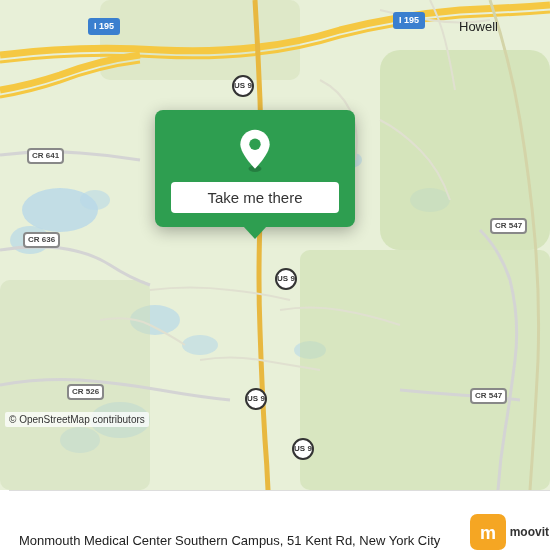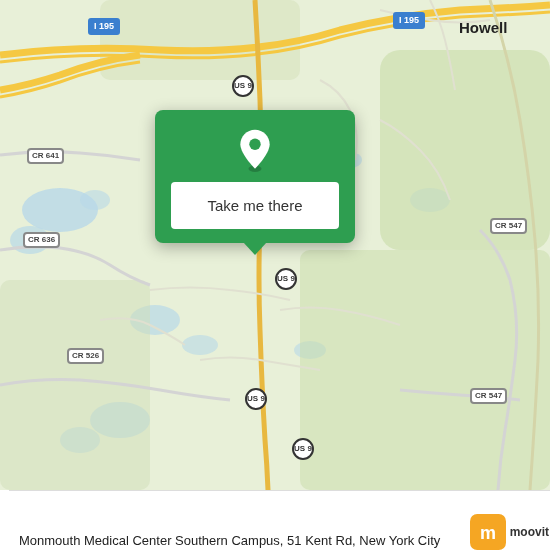--- a/index.html
+++ b/index.html
@@ -60,21 +60,21 @@
       width: 44px;
       height: 44px;
       margin-bottom: 10px;
     }
 
     #take-me-there-btn {
       background: white;
       color: #333;
       border: none;
       border-radius: 4px;
-      padding: 15px 18px;
+      padding: 7px 18px;
       font-size: 15px;
       font-weight: 500;
       cursor: pointer;
       width: 100%;
       text-align: center;
     }
 
     
     #bottom-bar {
       width: 550px;
@@ -224,36 +224,37 @@
   </svg>
 
   <div class="road-badge shield" style="top:18px; left:88px;">I 195</div>
   <div class="road-badge shield" style="top:12px; left:393px;">I 195</div>
   <div class="road-badge us" style="top:75px; left:232px;">US 9</div>
   <div class="road-badge us" style="top:268px; left:275px;">US 9</div>
   <div class="road-badge us" style="top:388px; left:245px;">US 9</div>
   <div class="road-badge us" style="top:438px; left:292px;">US 9</div>
   <div class="road-badge cr" style="top:148px; left:12px;">CR 641</div>
   <div class="road-badge cr" style="top:232px; left:8px;">CR 636</div>
-  <div class="road-badge cr" style="top:348px; left:52px;">CR 526</div>
+  <div class="road-badge cr" style="top:384px; left:52px;">CR 526</div>
   <div class="road-badge cr" style="top:218px; left:475px;">CR 547</div>
   <div class="road-badge cr" style="top:388px; left:455px;">CR 547</div>
 
-  <div style="position:absolute; top:19px; left:459px; font-size:15px; font-weight:bold; color:#222; z-index:4;">Howell</div>
+  <div style="position:absolute; top:19px; left:459px; font-size:13px; font-weight:normal; color:#222; z-index:4;">Howell</div>
 
   <div id="popup-card">
 
     <svg id="location-pin" viewBox="0 0 44 54" xmlns="http://www.w3.org/2000/svg">
       <ellipse cx="22" cy="50" rx="8" ry="4" fill="rgba(0,0,0,0.2)"></ellipse>
       <path d="M22 2 C12 2 4 10 4 20 C4 32 22 50 22 50 C22 50 40 32 40 20 C40 10 32 2 22 2Z" fill="white"></path>
       <circle cx="22" cy="20" r="7" fill="#2e9e50"></circle>
     </svg>
     <button id="take-me-there-btn">Take me there</button>
   </div>
 
+  <div id="osm-attribution">© OpenStreetMap contributors</div>
 </div>
 
 <div id="bottom-bar">
   <div id="bottom-text">Monmouth Medical Center Southern Campus, 51 Kent Rd, New York City</div>
 
   <div id="moovit-logo">
     <svg class="logo-icon" viewBox="0 0 40 40" xmlns="http://www.w3.org/2000/svg">
       <rect width="40" height="40" rx="8" fill="#f5a623"></rect>
       <text x="20" y="28" text-anchor="middle" font-size="20" font-weight="bold" fill="white" font-family="Arial">m</text>
     </svg>

